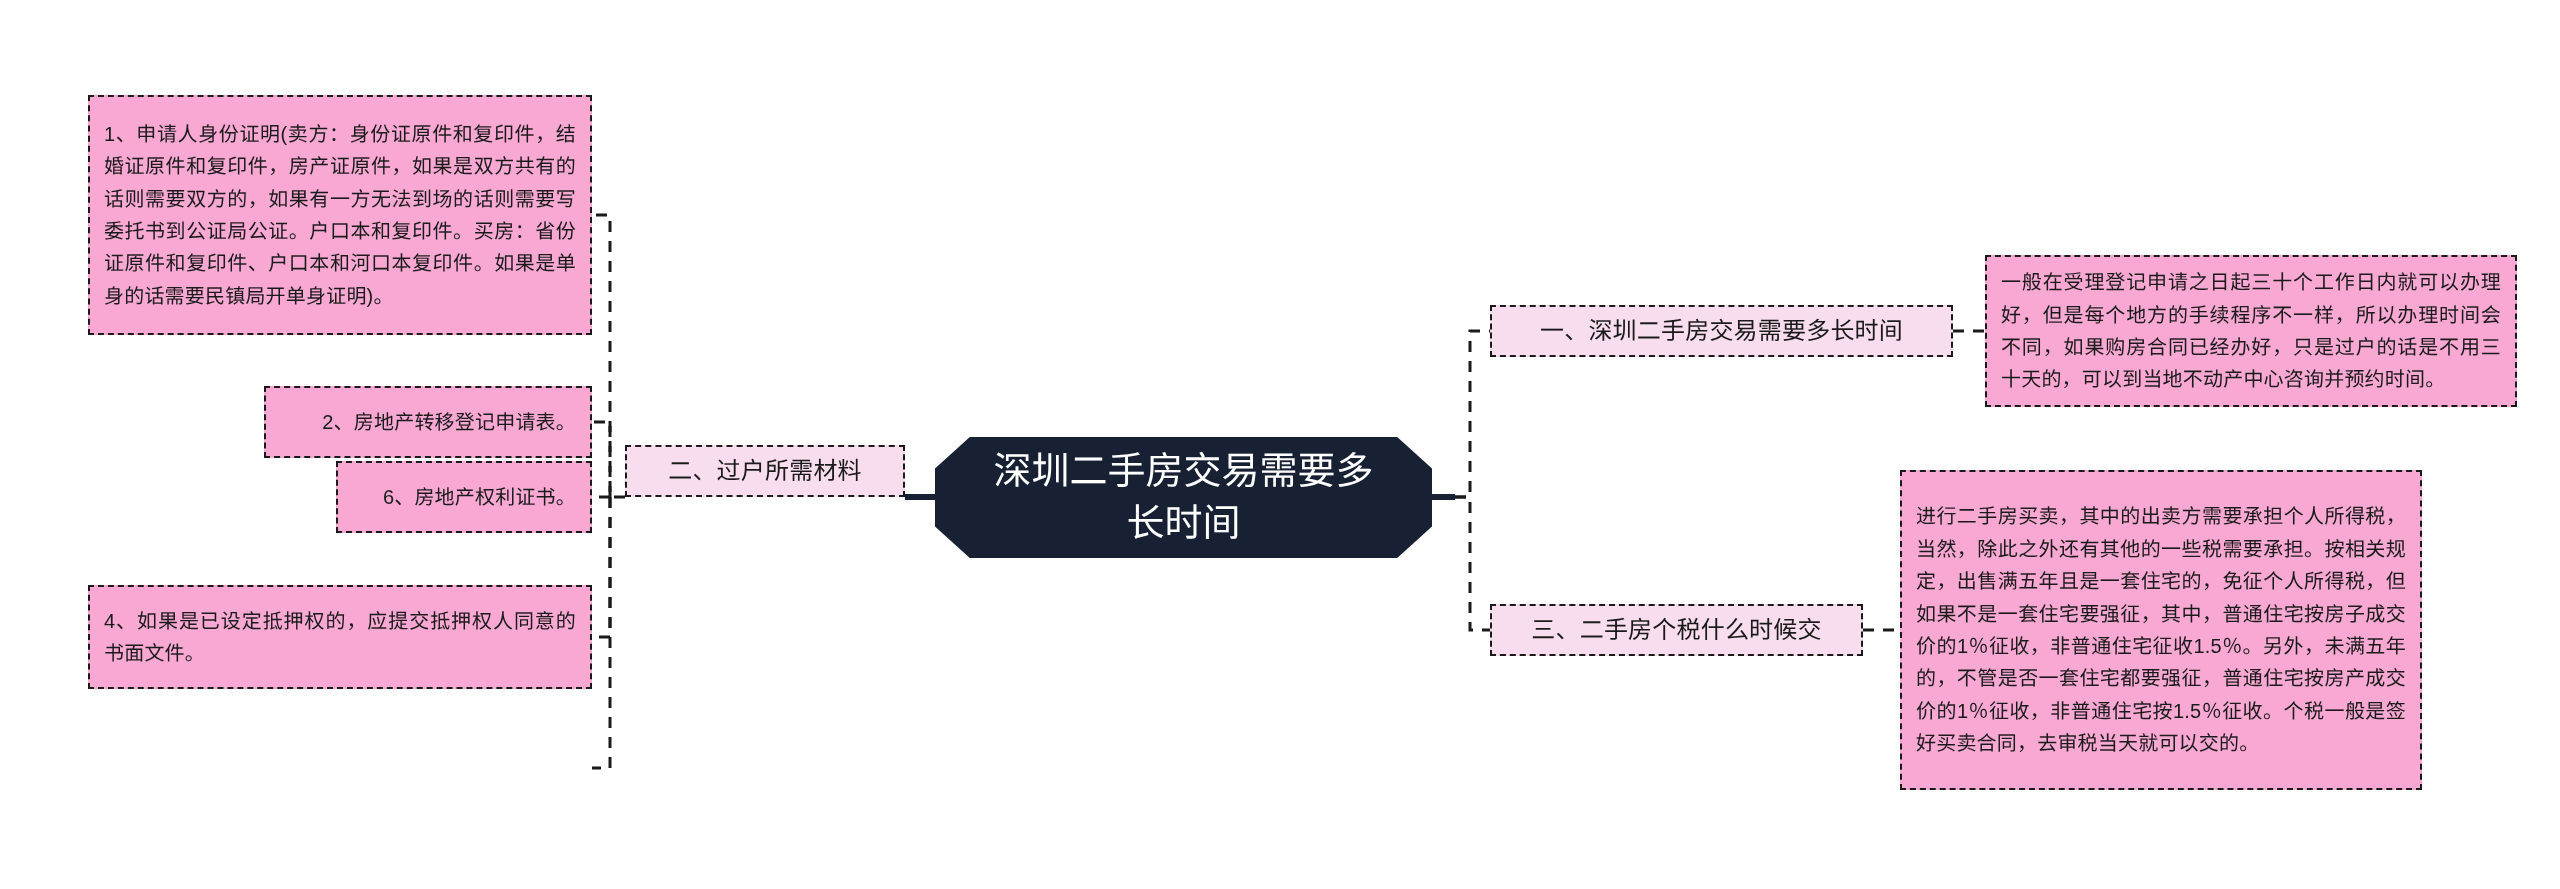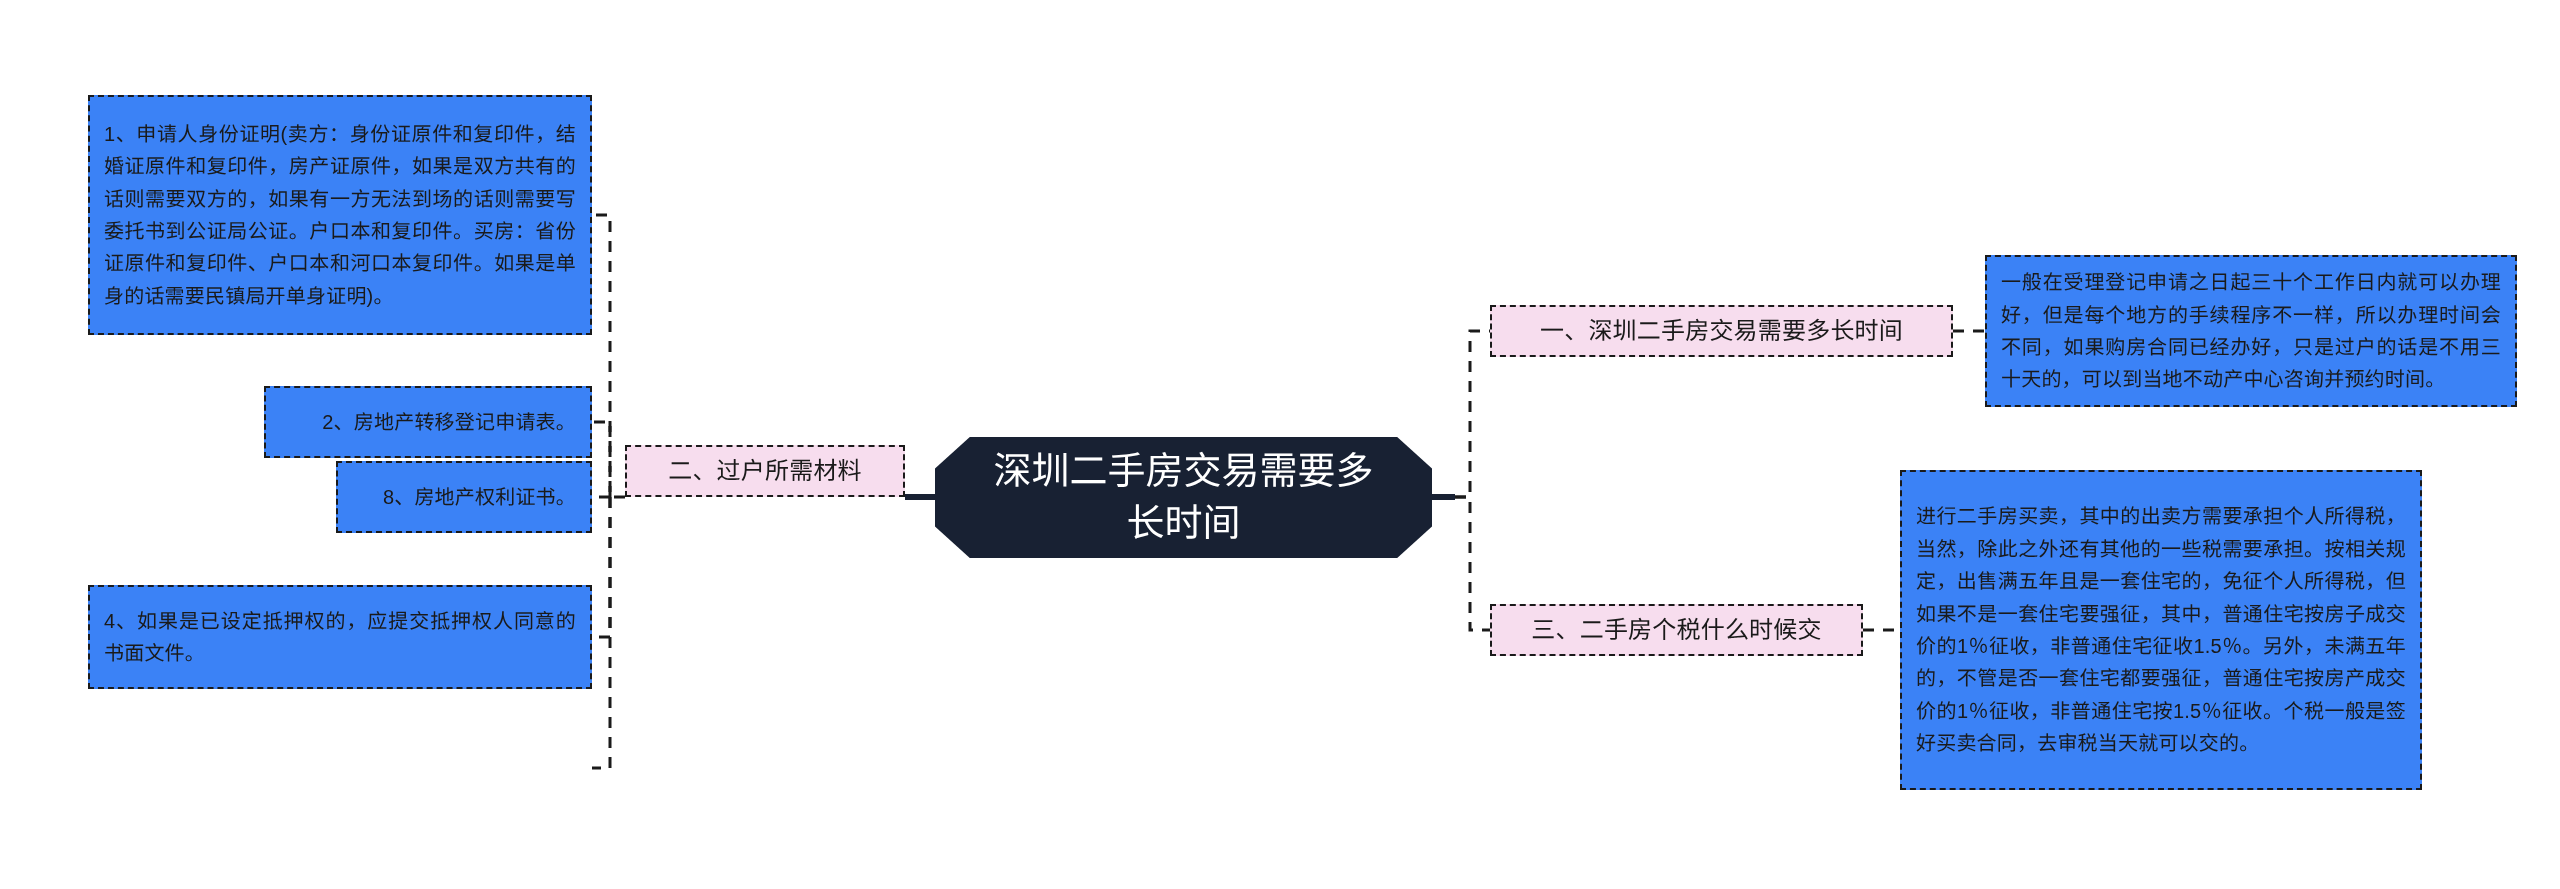--- a/index.html
+++ b/index.html
@@ -29,21 +29,21 @@
     width: 2560px;
     height: 889px;
     pointer-events: none;
   }
 
   
   .node {
     position: absolute;
     box-sizing: border-box;
     border: 2px dashed #1a1a1a;
-    background: #3b82f6;
+    background: #f9a8d4;
     color: #1a1a1a;
     display: flex;
     align-items: center;
     padding: 10px 14px;
   }
   .node .txt {
     display: block;
     width: 100%;
     line-height: 1.62;
     letter-spacing: 0.2px;
@@ -151,21 +151,21 @@
 
   <div class="node leaf" style="left:88px; top:95px; width:504px; height:240px;">
     <span class="txt">1、申请人身份证明(卖方：身份证原件和复印件，结婚证原件和复印件，房产证原件，如果是双方共有的话则需要双方的，如果有一方无法到场的话则需要写委托书到公证局公证。户口本和复印件。买房：省份证原件和复印件、户口本和河口本复印件。如果是单身的话需要民镇局开单身证明)。</span>
   </div>
 
   <div class="node leaf leaf-right" style="left:264px; top:386px; width:328px; height:72px;">
     <span class="txt">2、房地产转移登记申请表。</span>
   </div>
 
   <div class="node leaf leaf-right" style="left:336px; top:461px; width:256px; height:72px;">
-    <span class="txt">8、房地产权利证书。</span>
+    <span class="txt">6、房地产权利证书。</span>
   </div>
 
   <div class="node leaf" style="left:88px; top:585px; width:504px; height:104px;">
     <span class="txt">4、如果是已设定抵押权的，应提交抵押权人同意的书面文件。</span>
   </div>
 
 
 </div>
 
 </body></html>

